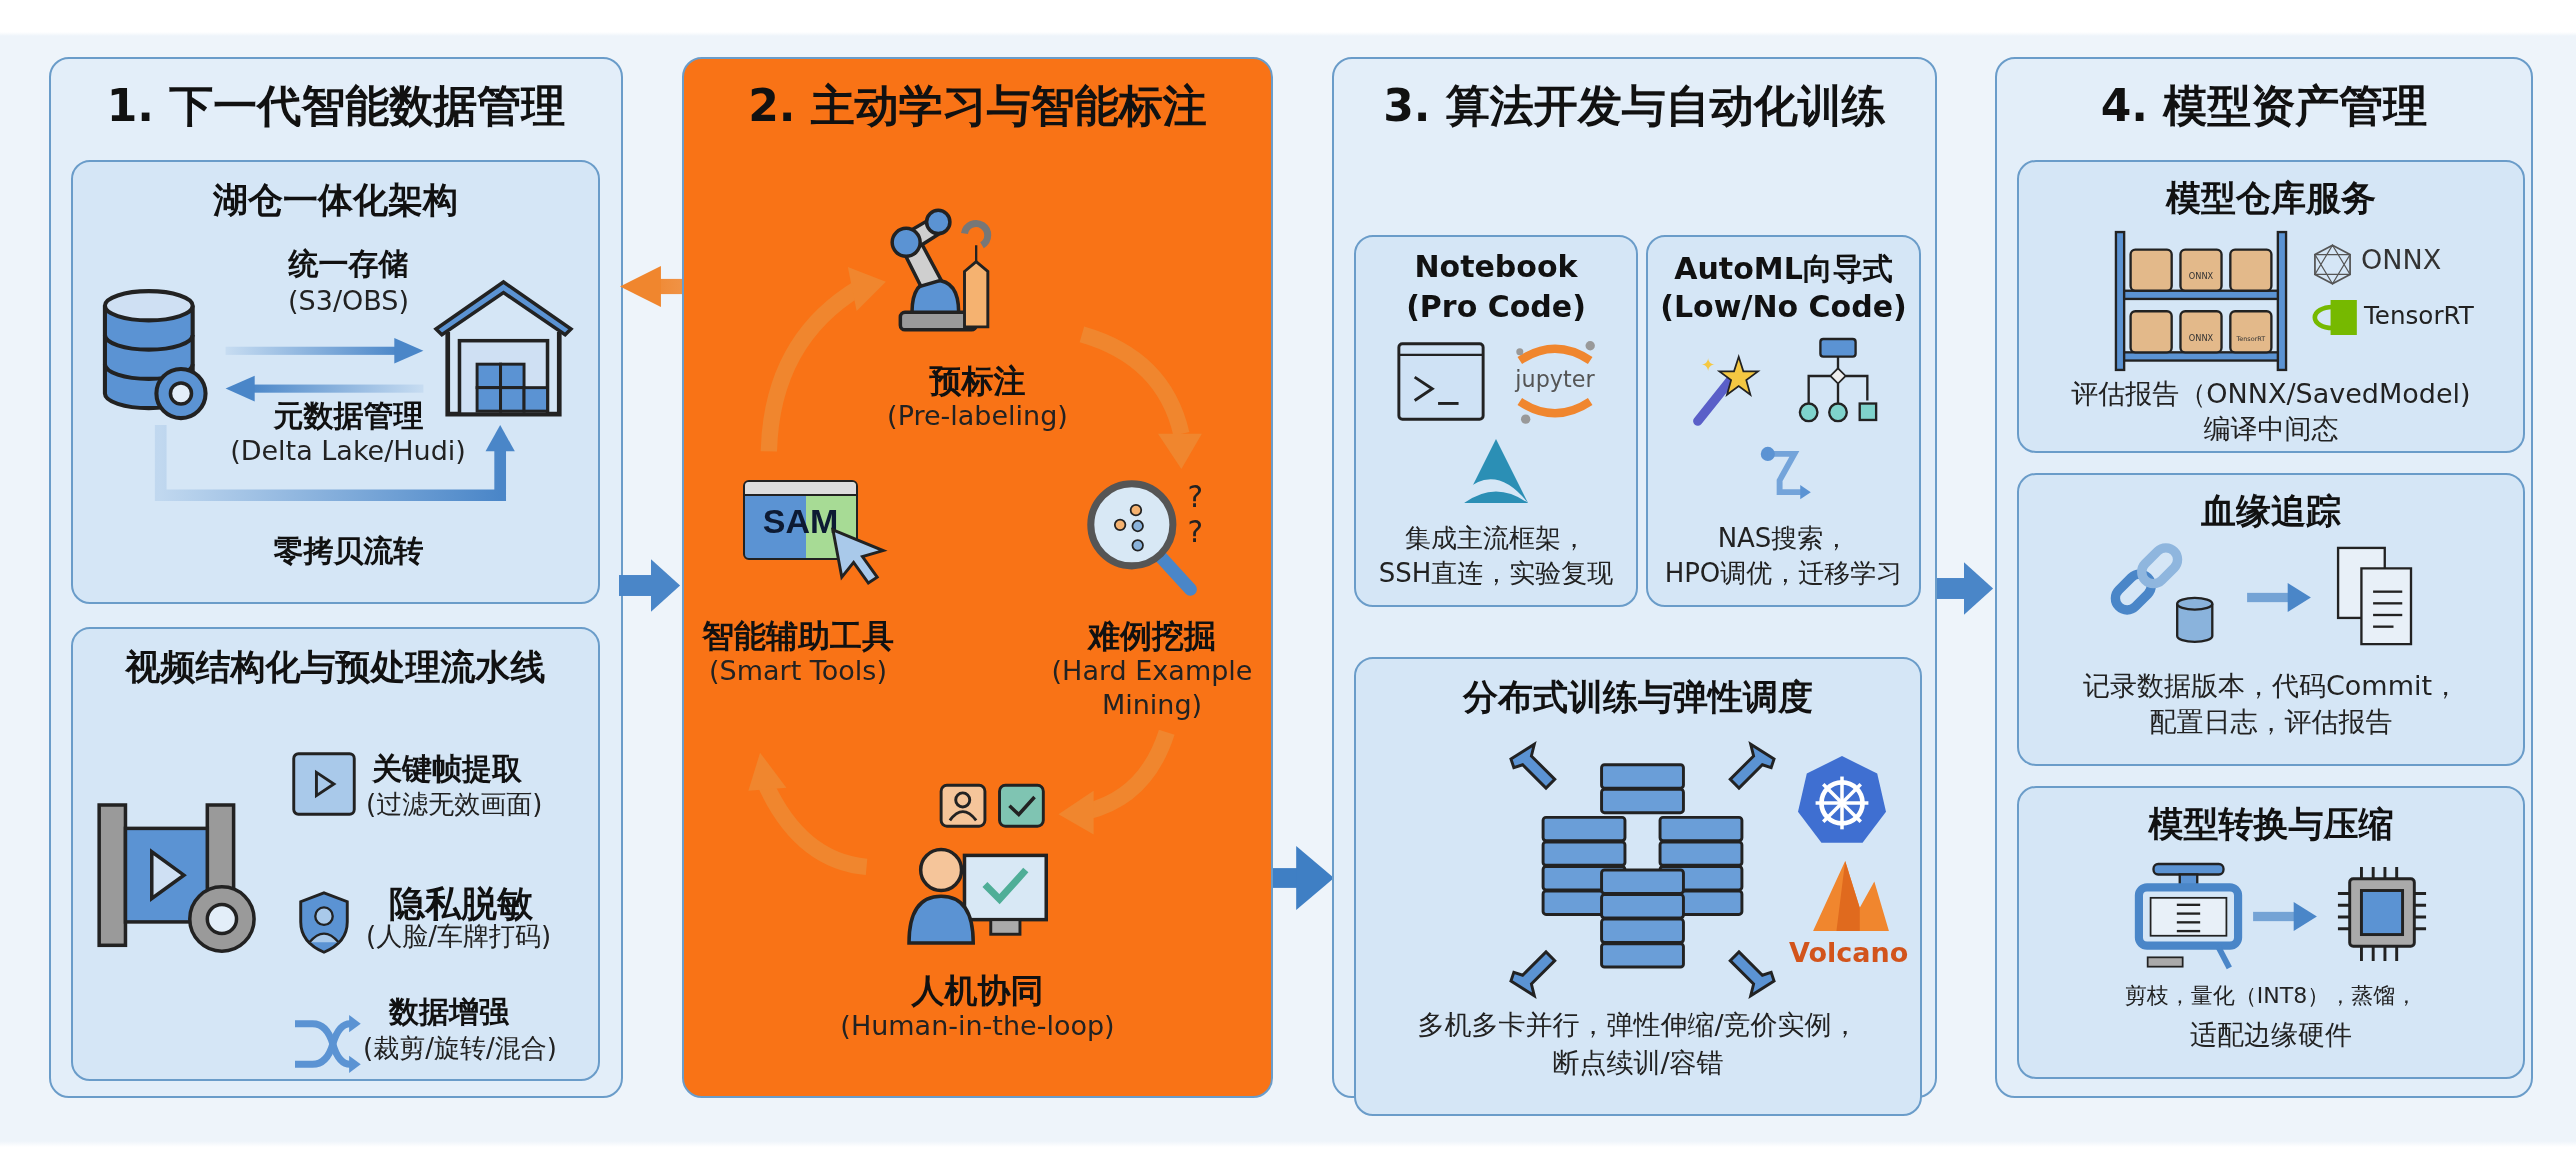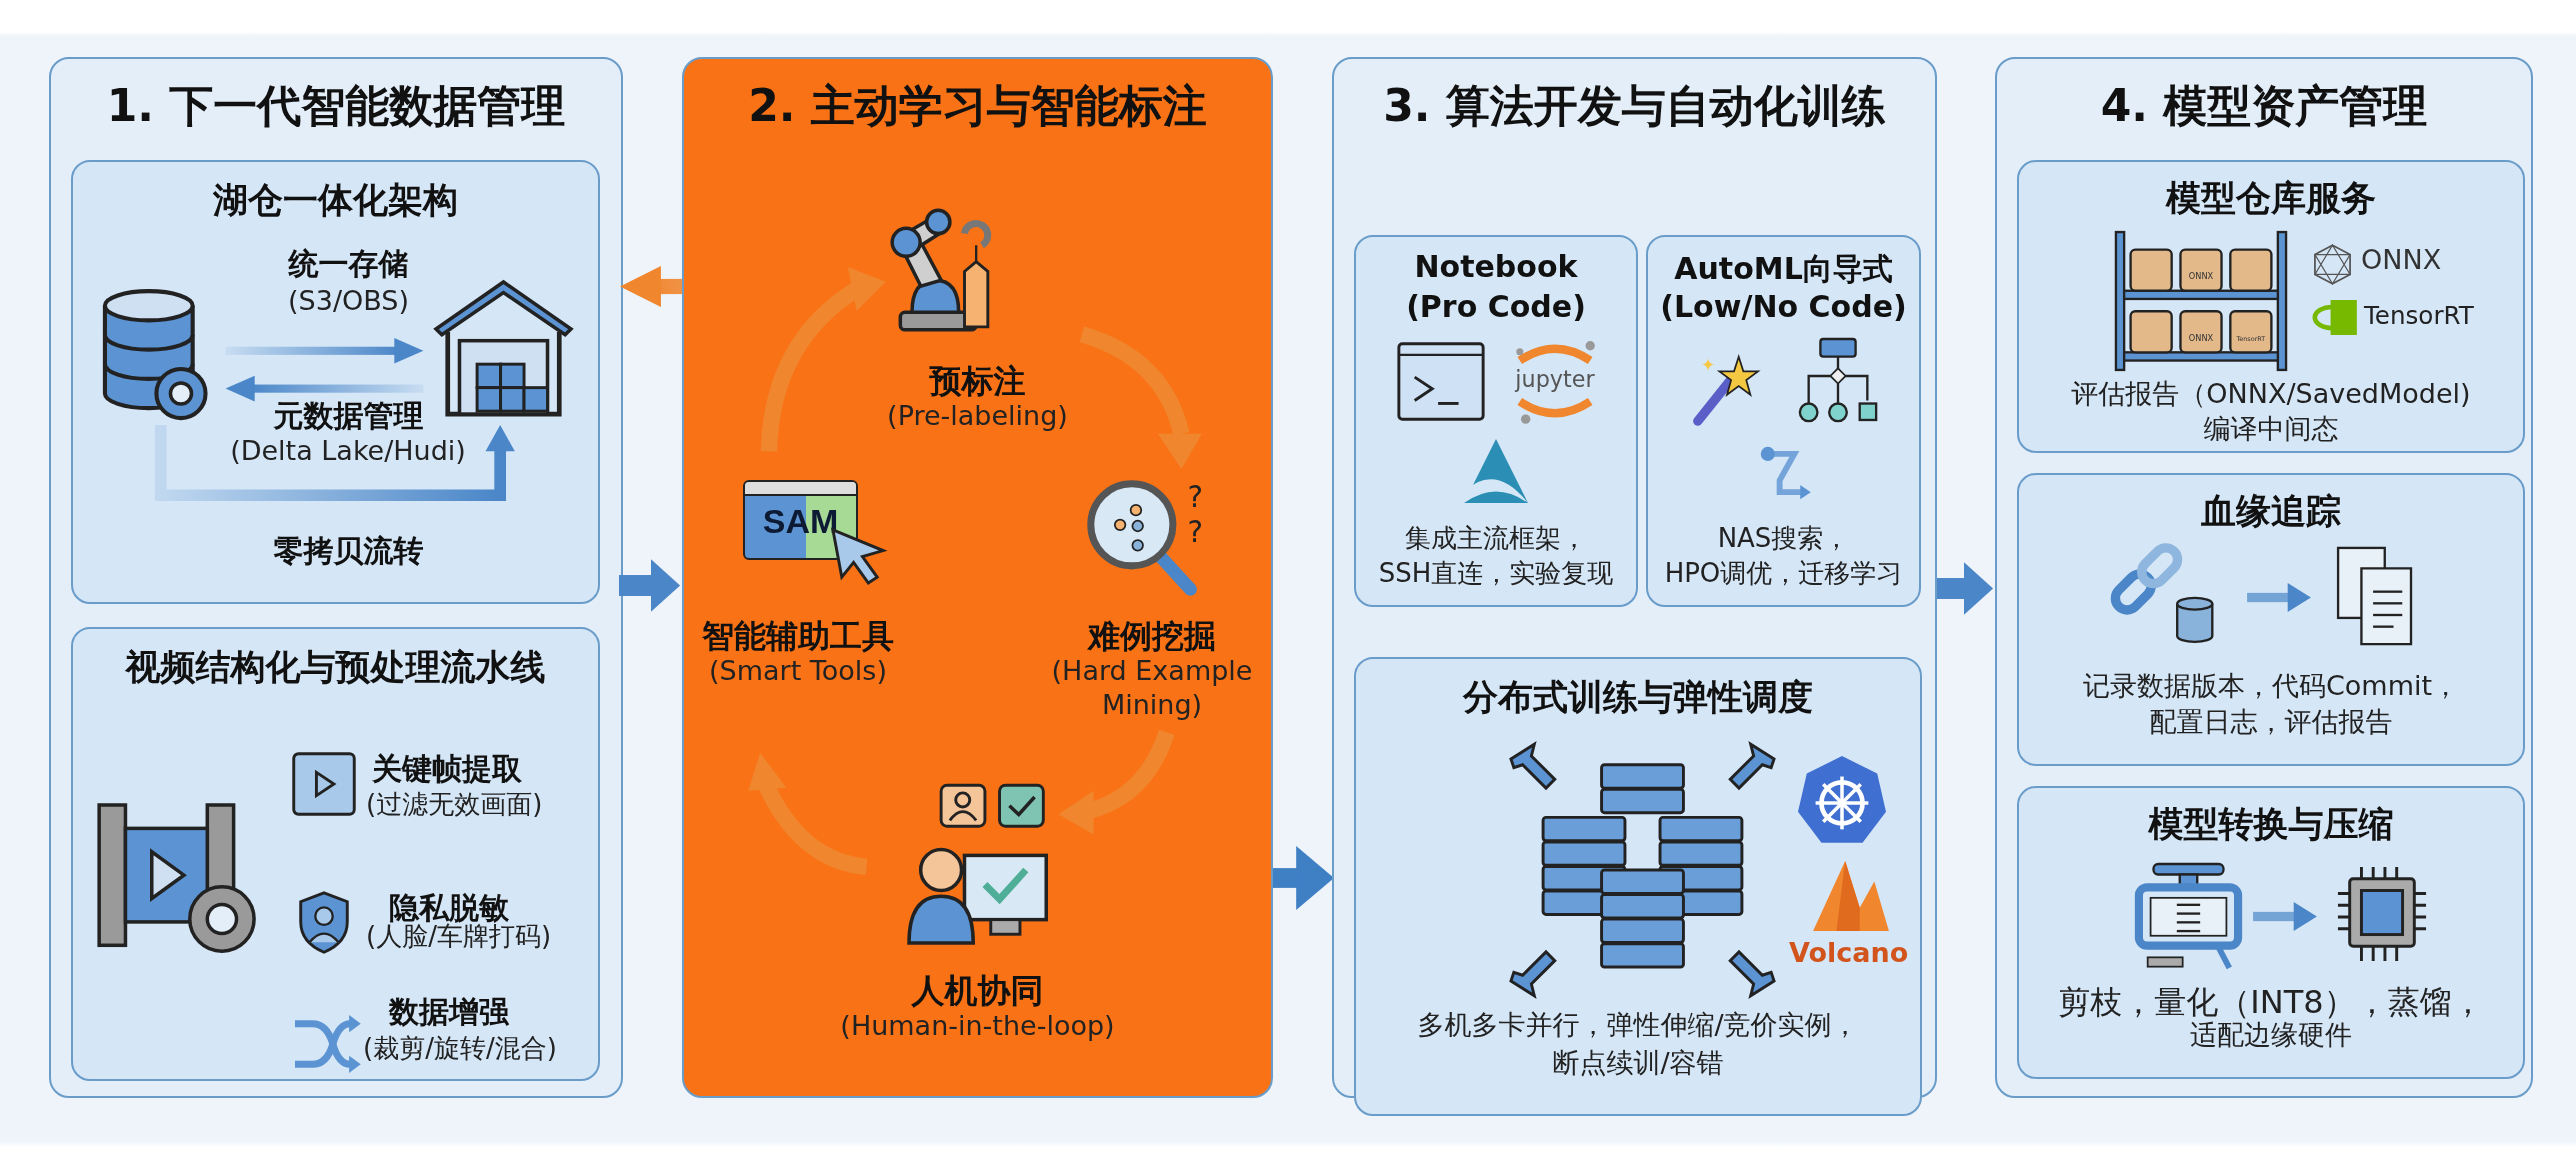--- a/index.html
+++ b/index.html
@@ -106,21 +106,21 @@
       <polygon points="42,35 42,75 72,55" fill="none" stroke="#222" stroke-width="5"></polygon>
     </svg>
     <div class="t b" style="left:299px; top:120px; font-size:30px;">关键帧提取</div>
     <div class="t n" style="left:293px; top:158px; font-size:26px;">(过滤无效画面)</div>
 
     <svg style="left:219px; top:258px;" width="64" height="70" viewBox="0 0 110 120">
       <path d="M55 10 L95 25 V60 Q95 95 55 112 Q15 95 15 60 V25 Z" fill="#5b93d3" stroke="#222" stroke-width="5"></path>
       <circle cx="55" cy="50" r="15" fill="#a9c9ea" stroke="#222" stroke-width="4"></circle>
       <path d="M30 95 Q55 65 80 95" fill="#a9c9ea" stroke="#222" stroke-width="4"></path>
     </svg>
-    <div class="t b" style="left:316px; top:251px; font-size:30px;margin-top:8px;">隐私脱敏</div>
+    <div class="t b" style="left:316px; top:251px; font-size:36px;">隐私脱敏</div>
     <div class="t n" style="left:293px; top:290px; font-size:26px;">(人脸/车牌打码)</div>
 
     <svg style="left:219px; top:383px;" width="70" height="64" viewBox="0 0 120 110">
       <path d="M5 20 H35 Q60 20 70 55 Q80 90 100 90" fill="none" stroke="#5b93d3" stroke-width="12"></path>
       <path d="M5 90 H35 Q60 90 70 55 Q80 20 100 20" fill="none" stroke="#5b93d3" stroke-width="12"></path>
       <polygon points="98,5 118,20 98,35" fill="#5b93d3"></polygon>
         <polygon points="98,75 118,90 98,105" fill="#5b93d3"></polygon>
     </svg>
     <div class="t b" style="left:316px; top:363px; font-size:30px;">数据增强</div>
     <div class="t n" style="left:290px; top:402px; font-size:26px;">(裁剪/旋转/混合)</div>
@@ -413,17 +413,17 @@
           <line x1="85" y1="5" x2="85" y2="165"></line>
           <line x1="105" y1="5" x2="105" y2="165"></line>
         <line x1="5" y1="50" x2="155" y2="50"></line>
           <line x1="5" y1="70" x2="155" y2="70"></line>
           <line x1="5" y1="90" x2="155" y2="90"></line>
           <line x1="5" y1="110" x2="155" y2="110"></line>
       </g>
       <rect x="25" y="25" width="110" height="115" rx="6" fill="#aaa" stroke="#222" stroke-width="5"></rect>
       <rect x="45" y="45" width="70" height="75" fill="#5b93d3" stroke="#222" stroke-width="5"></rect>
     </svg>
-    <div class="t n" style="left:0; right:0; top:193px; font-size:32px;">剪枝，量化（INT8），蒸馏，</div>
+    <div class="t n" style="left:0; right:0; top:193px; font-size:22px;">剪枝，量化（INT8），蒸馏，</div>
     <div class="t n" style="left:0; right:0; top:229px; font-size:27px;">适配边缘硬件</div>
   </div>
 </div>
 
 
 </body></html>

